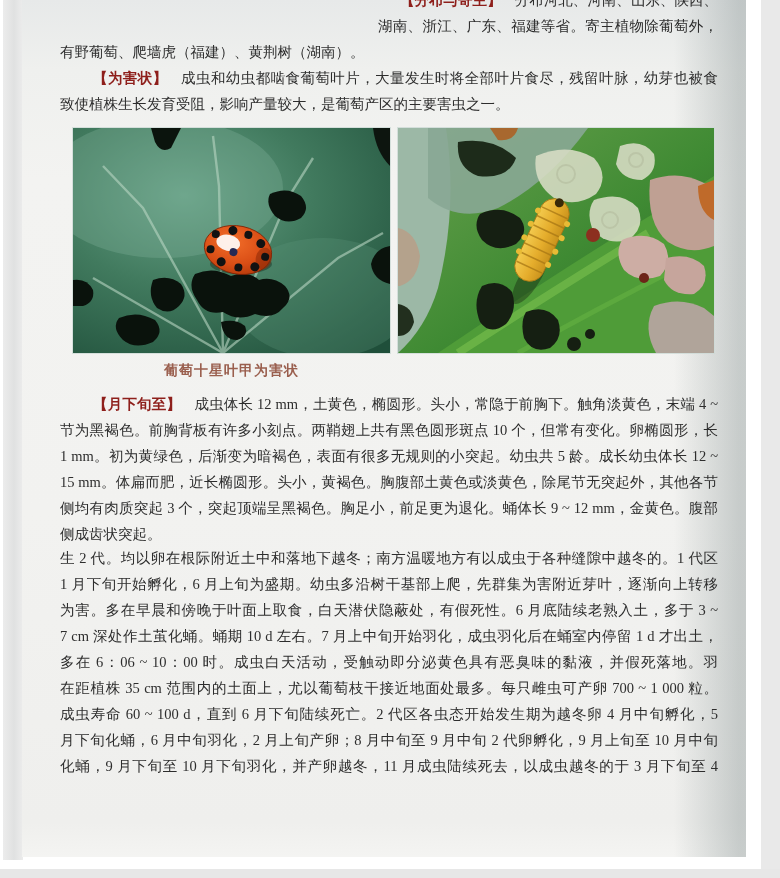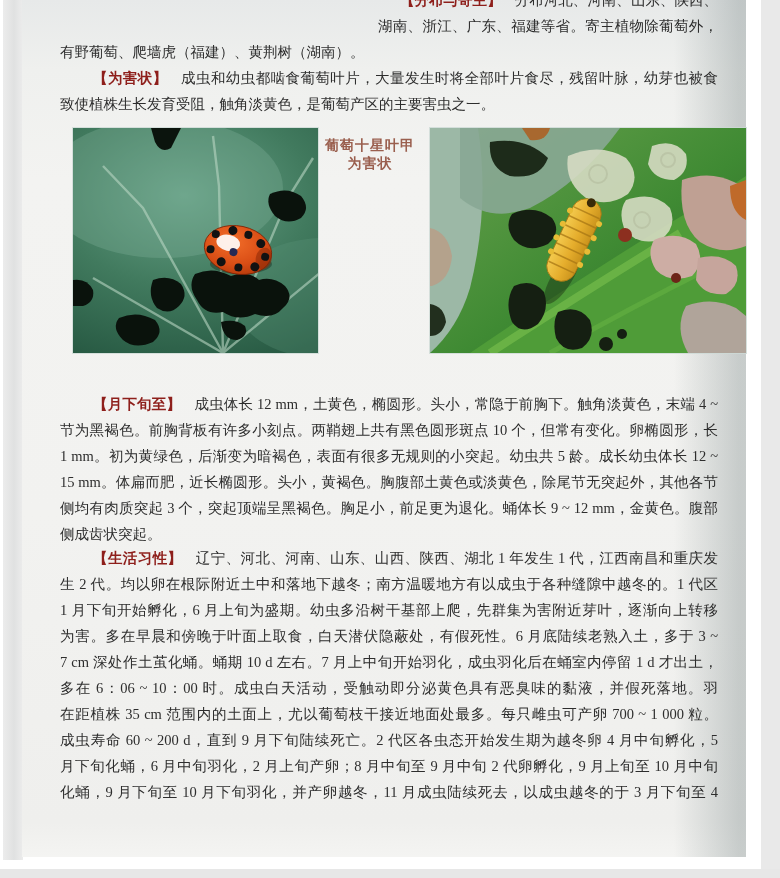--- a/index.html
+++ b/index.html
@@ -28,21 +28,21 @@
   .ind{padding-left:33px;}
 
   #intro{top:-13px;}
   #intro .l1{padding-left:340px;}
   #intro .l2{padding-left:318px;}
   #morph{top:391px;}
   #habits{top:545px;}
 
   
   #figures{position:absolute;left:51px;top:128px;display:flex;gap:8px;}
-  .fig{display:flex;flex-direction:row;}
+  .fig{display:flex;flex-direction:column;align-items:center;}
   .photo{height:225px;overflow:hidden;position:relative;
          box-shadow:0 0 0 1px rgba(205,218,214,.8), inset 0 2px 0 rgba(235,244,246,.55);}
   .photo svg{display:block;}
   .cap{margin-top:9px;text-align:center;font-size:14px;font-weight:bold;color:#9a5f4e;
        font-family:"Liberation Sans","DejaVu Sans",sans-serif;letter-spacing:1px;}
 </style>
 </head>
 <body>
 
 <div id="stage">
@@ -50,21 +50,21 @@
   <div class="edge-right"></div>
   <div class="edge-bottom"></div>
 
   <div class="paper">
 
     <div class="col" id="intro">
       <div class="line l1"><span class="hdr">【分布与寄主】</span><span class="hsp"></span><span>分布河北、河南、山东、陕西、辽宁、</span></div>
       <div class="line l2"><span>湖南、浙江、广东、福建等省。寄主植物除葡萄外，还</span></div>
       <div class="line end"><span>有野葡萄、爬墙虎（福建）、黄荆树（湖南）。</span></div>
       <div class="line ind"><span class="hdr">【为害状】</span><span class="hsp"></span><span>成虫和幼虫都啮食葡萄叶片，大量发生时将全部叶片食尽，残留叶脉，幼芽也被食害，</span></div>
-      <div class="line end"><span>致使植株生长发育受阻，触角淡黄色，是葡萄产区的主要害虫之一。</span></div>
+      <div class="line end"><span>致使植株生长发育受阻，影响产量较大，是葡萄产区的主要害虫之一。</span></div>
     </div>
 
     <div id="figures">
 
       <div class="fig">
         <div class="photo" style="width:317px">
           <svg width="317" height="225" viewBox="0 0 317 225">
             <defs>
               <radialGradient id="gL" cx="35%" cy="30%" r="90%">
                 <stop offset="0%" stop-color="#67a287"></stop>
@@ -216,26 +216,25 @@
     <div class="col" id="morph">
       <div class="line ind"><span class="hdr">【月下旬至】</span><span class="hsp"></span><span>成虫体长 12 mm，土黄色，椭圆形。头小，常隐于前胸下。触角淡黄色，末端 4 ~ 5</span></div>
       <div class="line"><span>节为黑褐色。前胸背板有许多小刻点。两鞘翅上共有黑色圆形斑点 10 个，但常有变化。卵椭圆形，长</span></div>
       <div class="line"><span>1 mm。初为黄绿色，后渐变为暗褐色，表面有很多无规则的小突起。幼虫共 5 龄。成长幼虫体长 12 ~</span></div>
       <div class="line"><span>15 mm。体扁而肥，近长椭圆形。头小，黄褐色。胸腹部土黄色或淡黄色，除尾节无突起外，其他各节两</span></div>
       <div class="line"><span>侧均有肉质突起 3 个，突起顶端呈黑褐色。胸足小，前足更为退化。蛹体长 9 ~ 12 mm，金黄色。腹部两</span></div>
       <div class="line end"><span>侧成齿状突起。</span></div>
     </div>
 
     <div class="col" id="habits">
-      <div class="line ind"><span class="hdr">【生活习性】</span><span class="hsp"></span><span>辽宁、河北、河南、山东、山西、陕西、湖北 1 年发生 1 代，江西南昌和重庆发</span></div>
       <div class="line"><span>生 2 代。均以卵在根际附近土中和落地下越冬；南方温暖地方有以成虫于各种缝隙中越冬的。1 代区</span></div>
       <div class="line"><span>1 月下旬开始孵化，6 月上旬为盛期。幼虫多沿树干基部上爬，先群集为害附近芽叶，逐渐向上转移</span></div>
       <div class="line"><span>为害。多在早晨和傍晚于叶面上取食，白天潜伏隐蔽处，有假死性。6 月底陆续老熟入土，多于 3 ~</span></div>
       <div class="line"><span>7 cm 深处作土茧化蛹。蛹期 10 d 左右。7 月上中旬开始羽化，成虫羽化后在蛹室内停留 1 d 才出土，</span></div>
       <div class="line"><span>多在 6：06 ~ 10：00 时。成虫白天活动，受触动即分泌黄色具有恶臭味的黏液，并假死落地。羽</span></div>
       <div class="line"><span>在距植株 35 cm 范围内的土面上，尤以葡萄枝干接近地面处最多。每只雌虫可产卵 700 ~ 1 000 粒。</span></div>
-      <div class="line"><span>成虫寿命 60 ~ 200 d，直到 9 月下旬陆续死亡。2 代区各虫态开始发生期为越冬卵 4 月中旬孵化，5</span></div>
+      <div class="line"><span>成虫寿命 60 ~ 100 d，直到 6 月下旬陆续死亡。2 代区各虫态开始发生期为越冬卵 4 月中旬孵化，5</span></div>
       <div class="line"><span>月下旬化蛹，6 月中旬羽化，2 月上旬产卵；8 月中旬至 9 月中旬 2 代卵孵化，9 月上旬至 10 月中旬</span></div>
       <div class="line"><span>化蛹，9 月下旬至 10 月下旬羽化，并产卵越冬，11 月成虫陆续死去，以成虫越冬的于 3 月下旬至 4</span></div>
     </div>
 
   </div>
 </div>
 
 </body></html>

